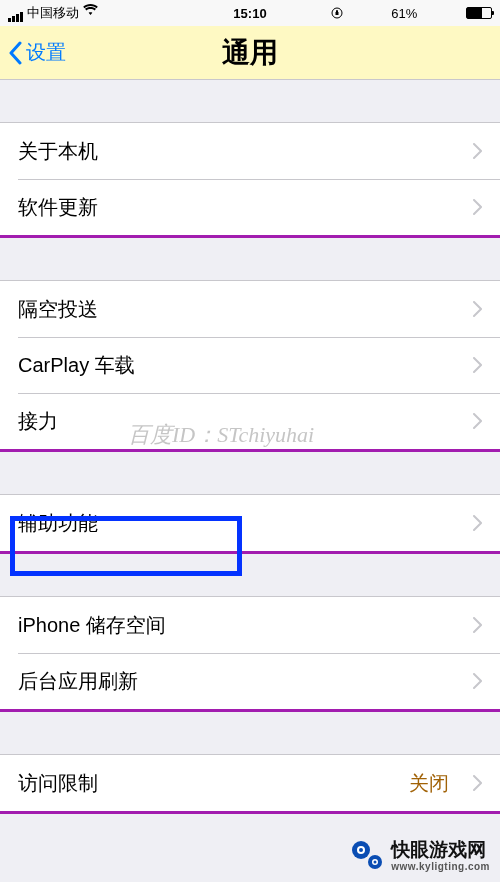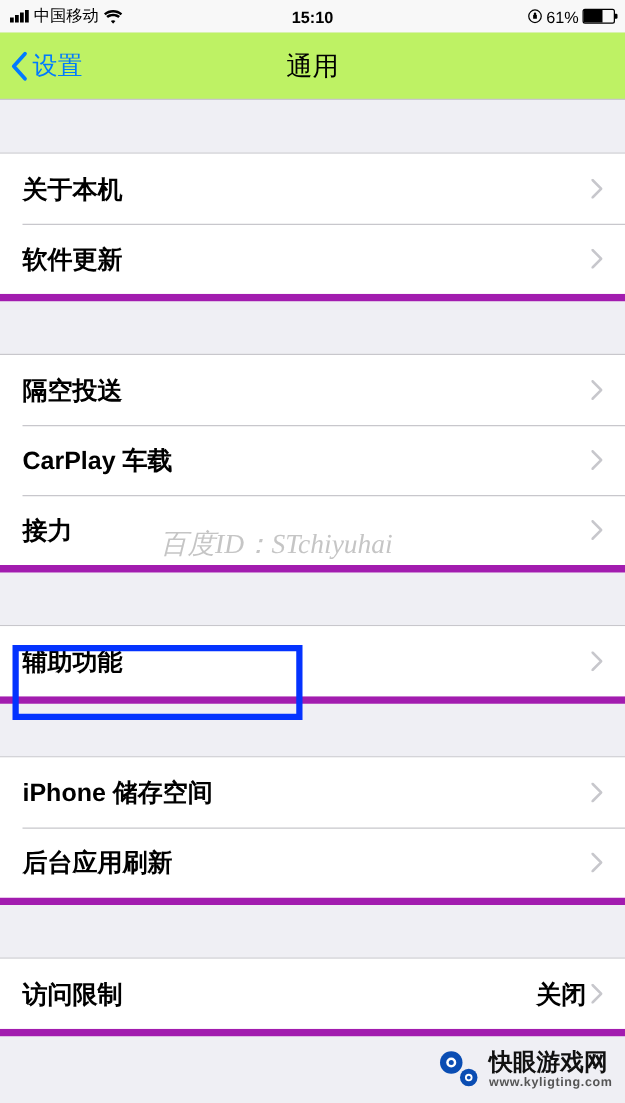--- a/index.html
+++ b/index.html
@@ -13,73 +13,73 @@
     }
     .status-bar {
       height: 26px;
       background: #f8f8f8;
       display: flex;
       align-items: center;
       padding: 0 8px;
       font-size: 13px;
       font-weight: 500;
     }
-    .status-left { display: flex; align-items: center; gap: 4px; flex: 1; }
+    .status-left { display: flex; gap: 4px; flex: 1; }
     .status-center { flex: 1; text-align: center; font-weight: 600; }
-    .status-right { flex: 1; display: flex; justify-content: flex-end; align-items: center; gap: 3px; }
+    .status-right { flex: 1; display: flex; justify-content: space-between; align-items: center; gap: 3px; }
     .signal-bars { display: flex; align-items: flex-end; gap: 1px; }
     .signal-bars span { width: 3px; background: #000; display: inline-block; }
     .signal-bars span:nth-child(1){height:4px}.signal-bars span:nth-child(2){height:6px}.signal-bars span:nth-child(3){height:8px}.signal-bars span:nth-child(4){height:10px}
     .wifi-icon { width: 15px; height: 11px; }
     .battery { width: 26px; height: 12px; border: 1px solid #000; border-radius: 2px; position: relative; }
     .battery::after { content:''; position:absolute; right:-3px; top:3px; width:2px; height:4px; background:#000; border-radius:0 1px 1px 0; }
     .battery-fill { height: 100%; width: 61%; background: #000; }
     .nav-bar {
       height: 54px;
-      background: #bef264;
+      background: #fef9c3;
       border-bottom: 1px solid #c8c7cc;
       display: flex;
       align-items: center;
       position: relative;
       padding: 0 10px;
     }
     .back-btn {
       display: flex;
       align-items: center;
       color: #007aff;
       font-size: 20px;
       position: absolute;
       left: 8px;
     }
     .back-chevron { width: 14px; height: 24px; margin-right: 4px; }
     .nav-title {
-      font-size: 21px;
-      font-weight: 400;
+      font-size: 28px;
+      font-weight: 700;
       color: #000;
       margin: 0 auto;
     }
-    .section { margin-top: 42px; background: #fff; border-top: 1px solid #c8c7cc; border-bottom: 6px solid #a21caf; font-weight: bold; }
+    .section { margin-top: 42px; background: #fff; border-top: 1px solid #c8c7cc; border-bottom: 3px solid #a21caf; }
     .section:first-of-type { margin-top: 42px; }
     .cell {
       height: 56px;
       display: flex;
       align-items: center;
       padding: 0 18px;
       position: relative;
       background: #fff;
     }
     .cell + .cell::before {
       content: '';
       position: absolute;
       left: 18px; right: 0; top: 0;
       height: 1px;
       background: #c8c7cc;
     }
     .cell-label { font-size: 20px; color: #000; flex: 1; }
-    .cell-value { font-size: 20px; color: #000000; margin-right: 4px; }
+    .cell-value { font-size: 20px; color: #a16207; margin-right: 24px; }
     .chevron { width: 9px; height: 16px; }
     .highlight-box {
       position: absolute;
       left: 10px;
       top: 516px;
       width: 232px;
       height: 60px;
       border: 5px solid #0433ff;
       pointer-events: none;
       z-index: 10;

